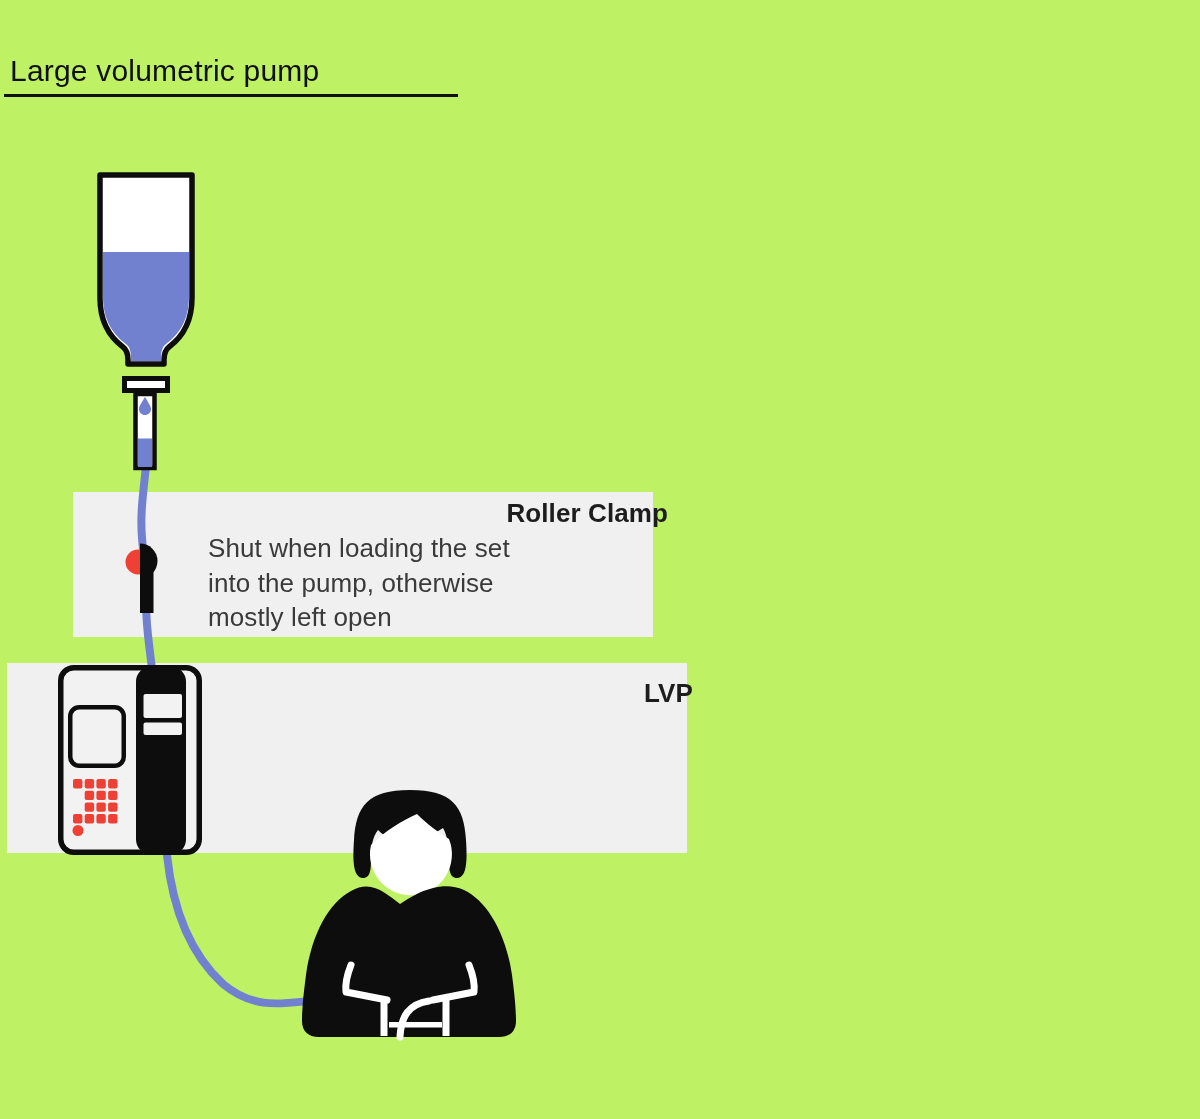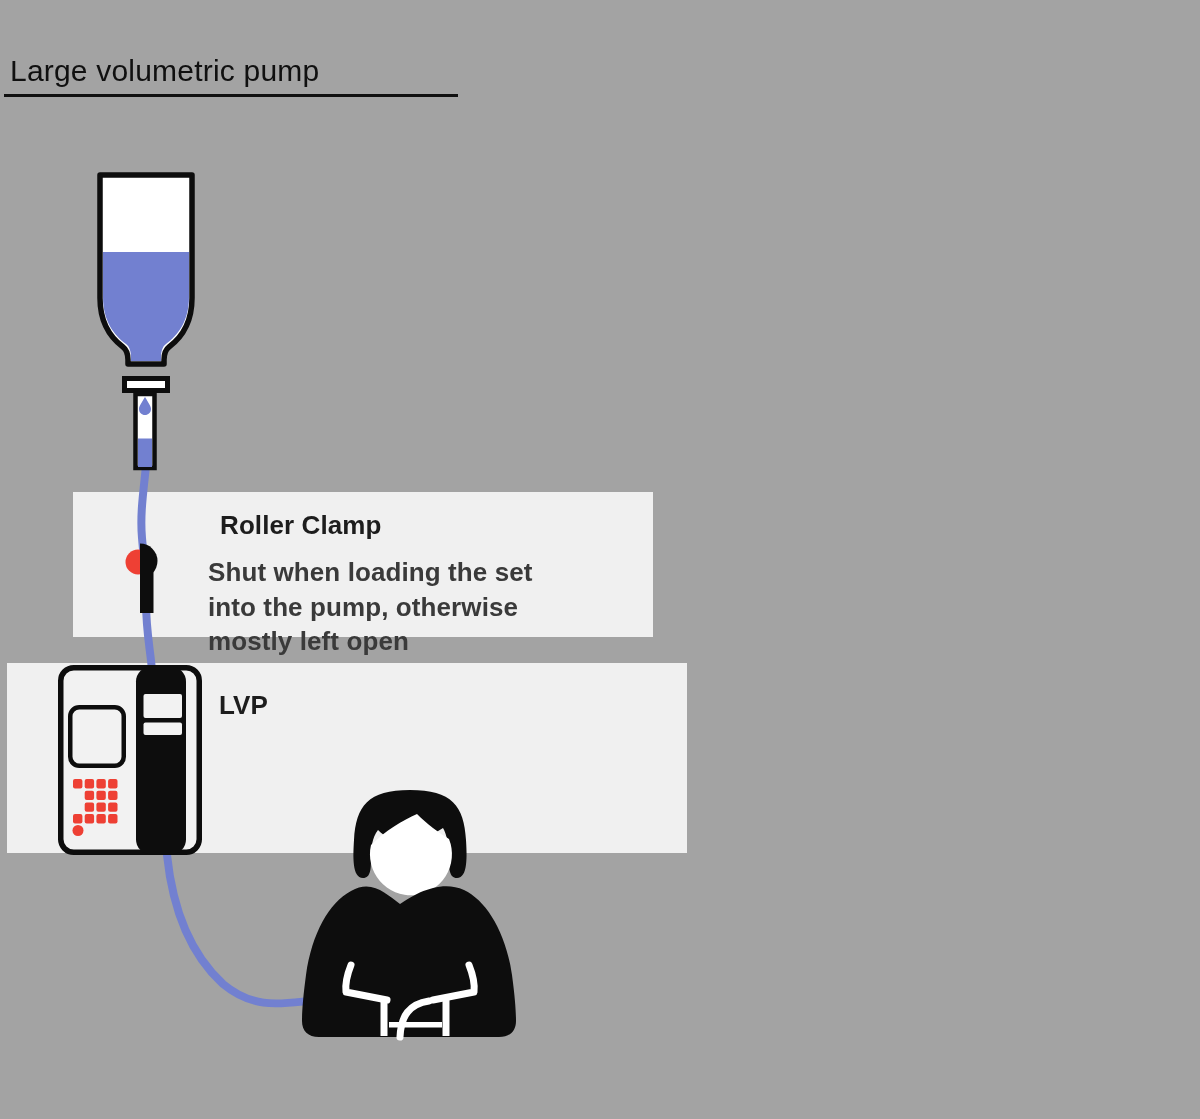--- a/index.html
+++ b/index.html
@@ -1,32 +1,32 @@
 <!DOCTYPE html>
 <html style="--tube-blue: #7280d0; --ink-black: #0d0d0d; --alert-red: #ee4034; --panel-gray: #f0f0f0; --device-gray: #f2f2f2; --heading-text: #1d1d1d; --body-text: #3a3a3a;"><head>
 <meta charset="utf-8">
 <style>
   html,body{margin:0;padding:0;background:#ffffff;}
   .stage{
-    position:relative;width:1200px;height:1119px;background:#a3a3a3;
+    position:relative;width:1200px;height:1119px;background:#bef264;
     overflow:hidden;font-family:"Liberation Sans", sans-serif;
   }
   .gray-box{position:absolute;background:var(--panel-gray,#f0f0f0);z-index:1;}
   #box-roller{left:73px;top:492px;width:580px;height:145px;}
   #box-lvp{left:7px;top:663px;width:680px;height:190px;}
   svg.art{position:absolute;left:0;top:0;z-index:2;}
   .note{position:absolute;z-index:3;}
   #note-roller{left:208px;top:496px;width:460px;}
-  #note-lvp{left:207px;top:676px;width:470px;}
+  #note-lvp{left:223px;top:676px;width:470px;}
   .note h2{
-    margin:12px;font-size:26px;line-height:35px;font-weight:600;
-    color:var(--heading-text,#1d1d1d);letter-spacing:.1px;
+    margin:0;font-size:26px;line-height:35px;font-weight:600;
+    color:var(--heading-text,#1d1d1d);letter-spacing:.1px;text-align:right;
   }
   .note p{
-    margin:0;font-size:26px;line-height:34.5px;font-weight:700;
+    margin:0;font-size:26px;line-height:34.5px;font-weight:400;
     color:var(--body-text,#3a3a3a);white-space:pre-line;letter-spacing:.1px;
   }
   .title-block{
     position:absolute;left:4px;top:54px;width:454px;z-index:3;
     border-bottom:3px solid #101010;padding-bottom:6px;
   }
   .title-block h1{
     margin:0;padding-left:6px;font-size:30px;font-weight:500;
     color:#101010;letter-spacing:.2px;
   }

